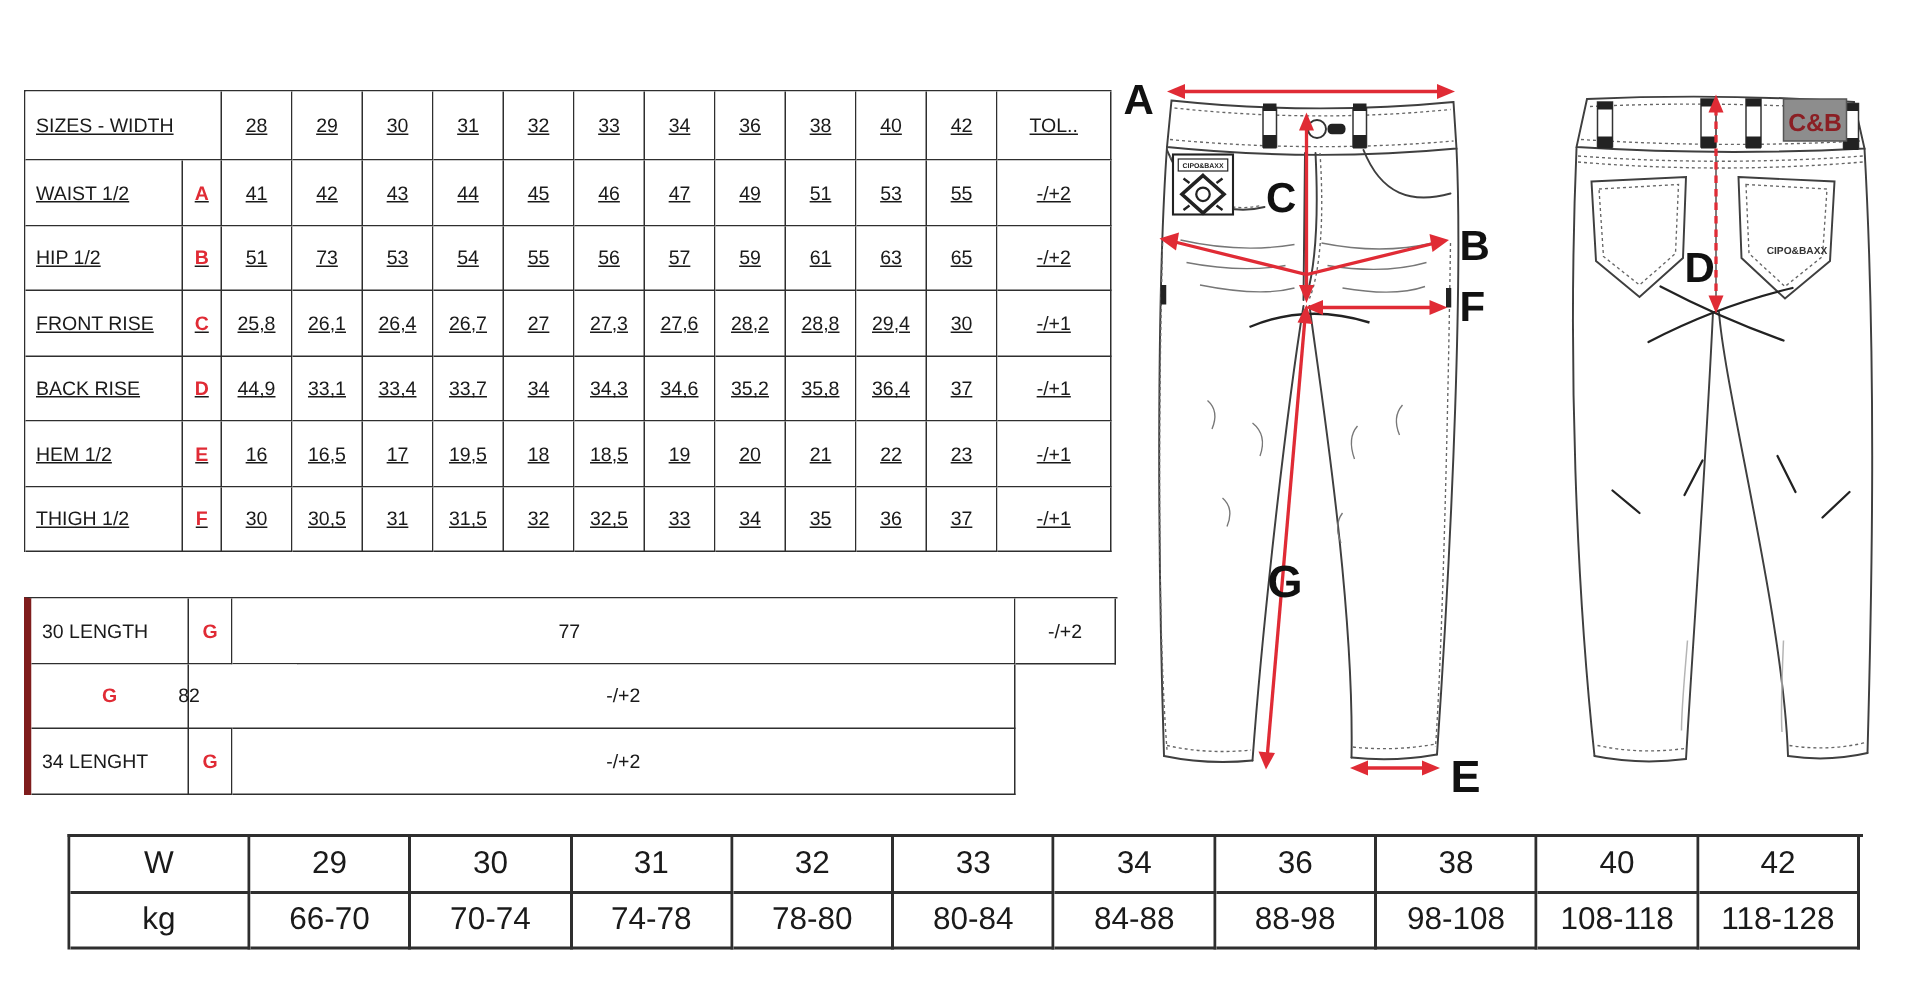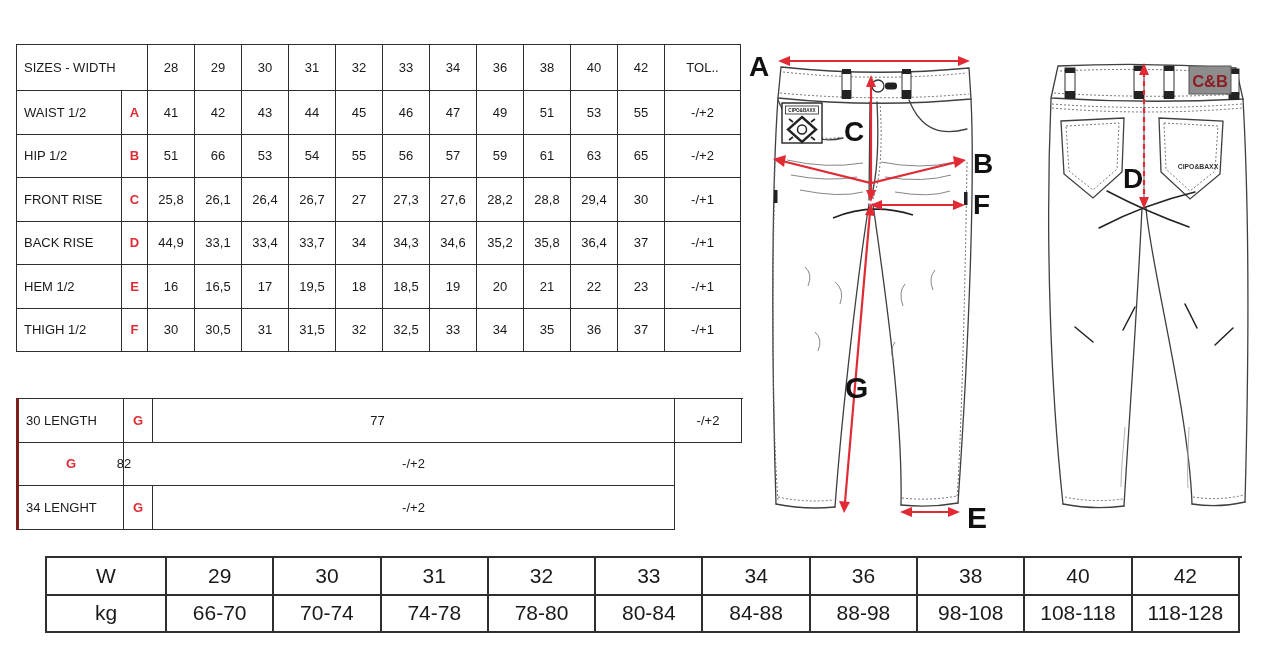--- a/index.html
+++ b/index.html
@@ -7,27 +7,27 @@
   .stage{position:relative;width:1283px;height:658px;background:#fff;overflow:hidden;}
   .title{position:absolute;left:16px;top:4px;width:724px;text-align:center;
          font-size:17px;font-weight:700;letter-spacing:.2px;}
   
   .cell{box-sizing:border-box;display:flex;align-items:center;justify-content:center;
         border-right:1px solid #2e2e2e;border-bottom:1px solid #2e2e2e;background:#fff;}
   .lab{justify-content:flex-start;padding-left:7px;}
   .letter{color:#e02b35;font-weight:700;}
   .span2{grid-column:1 / span 2;}
   
-  .mtable{position:absolute;left:16px;top:44px;width:724px;
-          border-top:1px solid #2e2e2e;border-left:1px solid #2e2e2e;font-size:13px;}
+  .mtable{position:absolute;left:16px;top:60px;width:724px;
+          border-top:1px solid #2e2e2e;border-left:1px solid #2e2e2e;font-size:13px;text-decoration:underline;}
   .mrow{display:grid;grid-template-columns:105px 26px repeat(11,47px) 76px;height:43.5px;}
   .mrow.mhead{height:46px;}
   
   .ltable{position:absolute;left:16px;top:398px;width:724px;
-          border-top:1px solid #2e2e2e;border-left:3px solid #7f1d1d;font-size:13px;}
+          border-top:1px solid #2e2e2e;border-left:5px solid #7f1d1d;font-size:13px;}
   .lrow{display:grid;grid-template-columns:105px 29px 522px 67px;height:43.6px;}
   .lrow .val{padding-right:72px;}
   
   .wtable{position:absolute;left:45px;top:556px;width:1195px;
           border-top:2px solid #2e2e2e;border-left:2px solid #2e2e2e;font-size:21px;}
   .wrow{display:grid;grid-template-columns:120px repeat(10,107.3px);height:37.5px;}
   .wtable .cell{border-right:2px solid #2e2e2e;border-bottom:2px solid #2e2e2e;}
   
   .jeans{position:absolute;}
   .jeans-front{left:745px;top:42px;width:265px;height:505px;}
@@ -50,21 +50,21 @@
     <div class="mrow">
       <div class="cell lab">WAIST 1/2</div>
       <div class="cell letter">A</div>
       <div style="display:contents"><div class="cell">41</div><div class="cell">42</div><div class="cell">43</div><div class="cell">44</div><div class="cell">45</div><div class="cell">46</div><div class="cell">47</div><div class="cell">49</div><div class="cell">51</div><div class="cell">53</div><div class="cell">55</div></div>
       <div class="cell">-/+2</div>
     </div>
 
     <div class="mrow">
       <div class="cell lab">HIP 1/2</div>
       <div class="cell letter">B</div>
-      <div style="display:contents"><div class="cell">51</div><div class="cell">66</div><div class="cell">53</div><div class="cell">54</div><div class="cell">55</div><div class="cell">56</div><div class="cell">57</div><div class="cell">59</div><div class="cell">61</div><div class="cell">63</div><div class="cell">65</div></div>
+      <div style="display:contents"><div class="cell">51</div><div class="cell">73</div><div class="cell">53</div><div class="cell">54</div><div class="cell">55</div><div class="cell">56</div><div class="cell">57</div><div class="cell">59</div><div class="cell">61</div><div class="cell">63</div><div class="cell">65</div></div>
       <div class="cell">-/+2</div>
     </div>
 
     <div class="mrow">
       <div class="cell lab">FRONT RISE</div>
       <div class="cell letter">C</div>
       <div style="display:contents"><div class="cell">25,8</div><div class="cell">26,1</div><div class="cell">26,4</div><div class="cell">26,7</div><div class="cell">27</div><div class="cell">27,3</div><div class="cell">27,6</div><div class="cell">28,2</div><div class="cell">28,8</div><div class="cell">29,4</div><div class="cell">30</div></div>
       <div class="cell">-/+1</div>
     </div>
 

